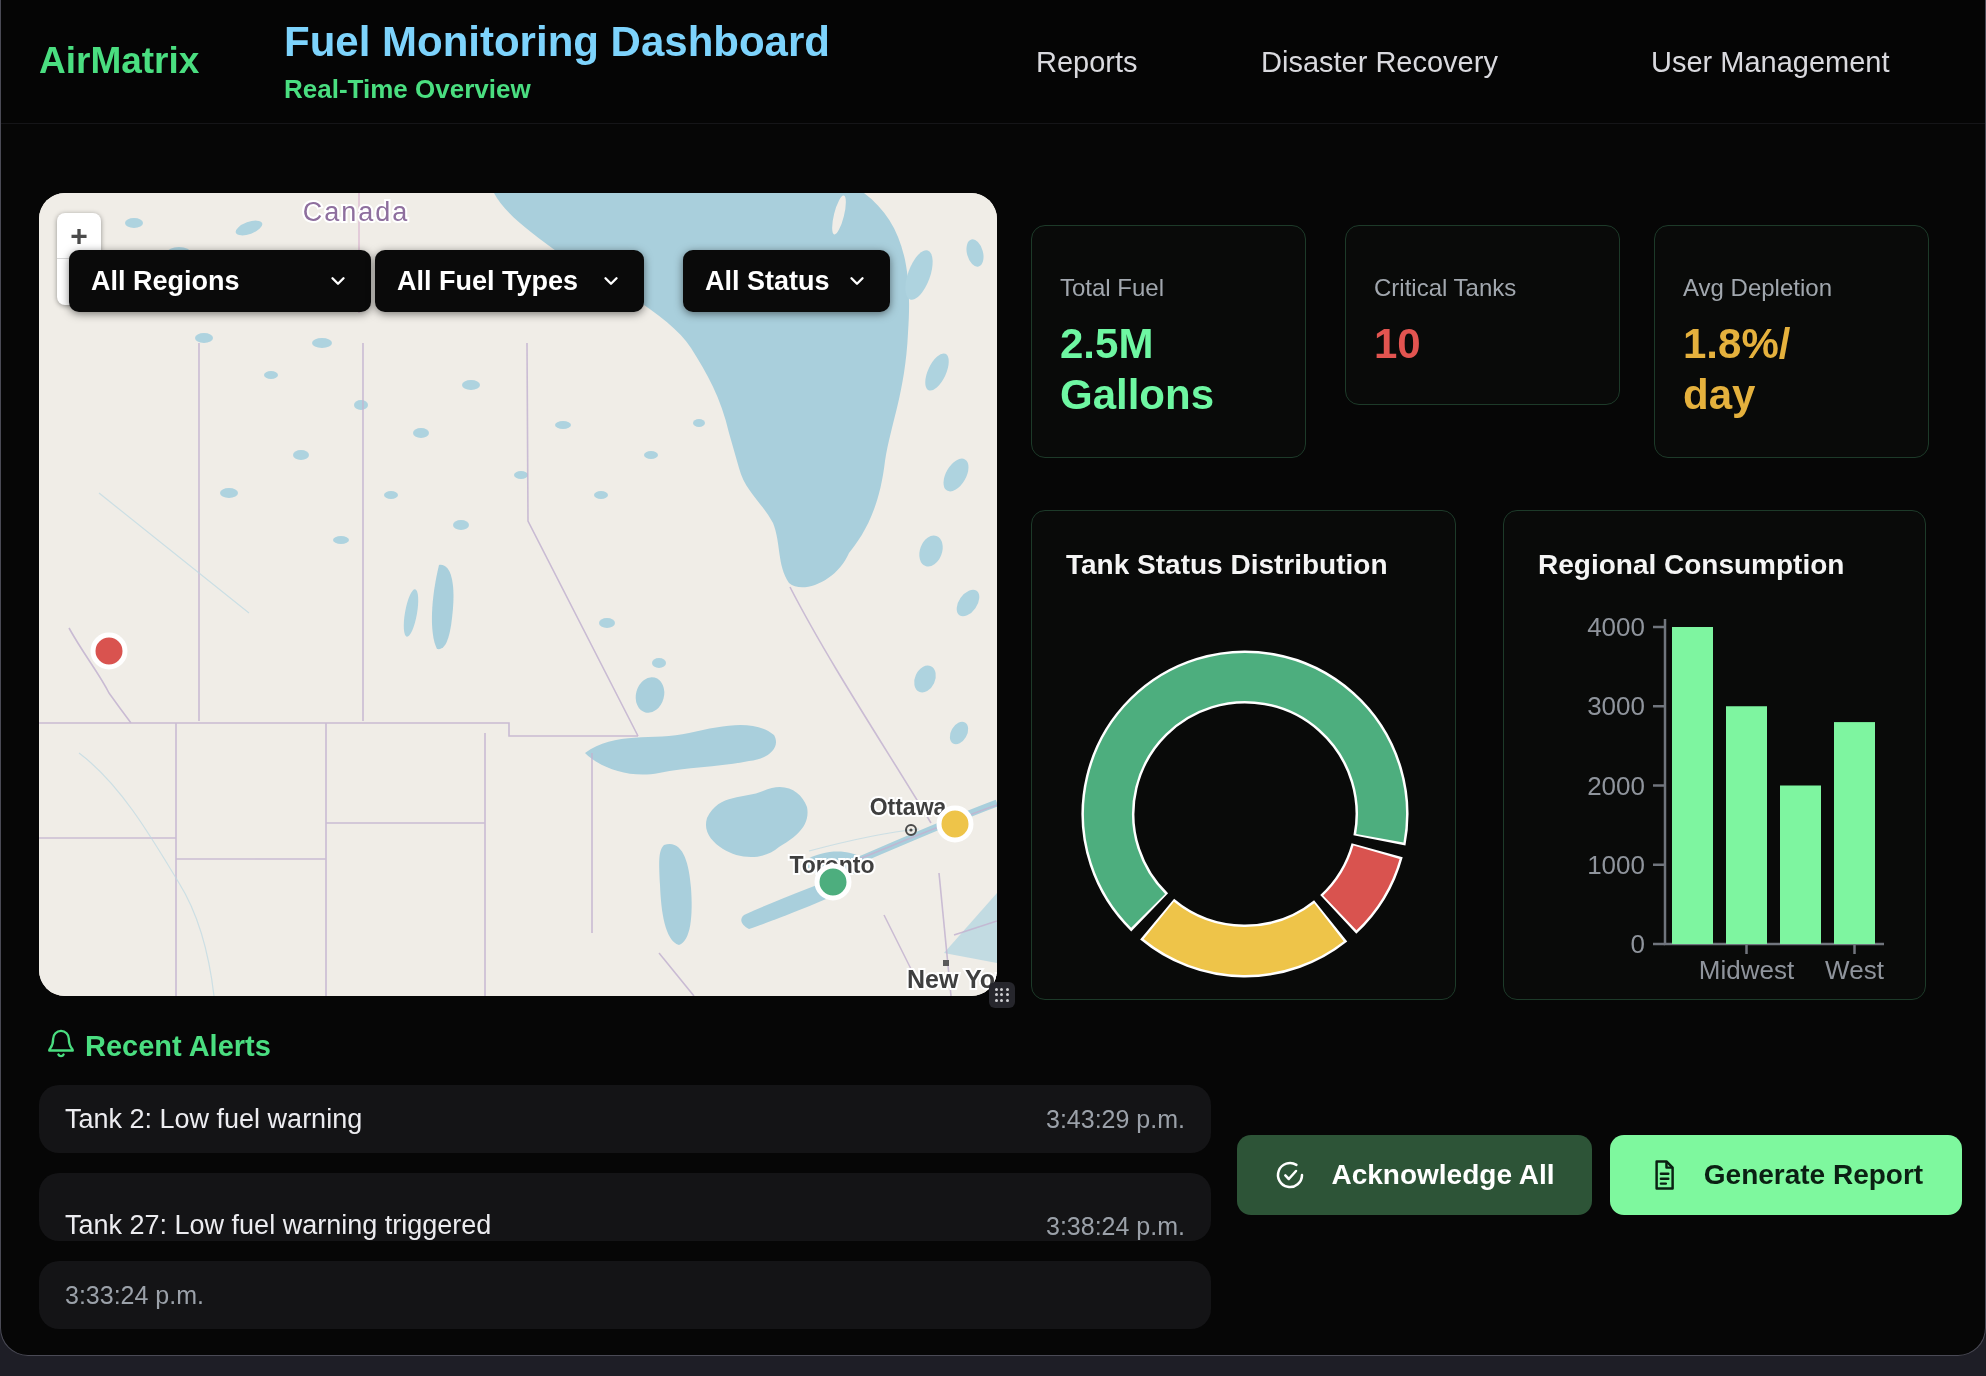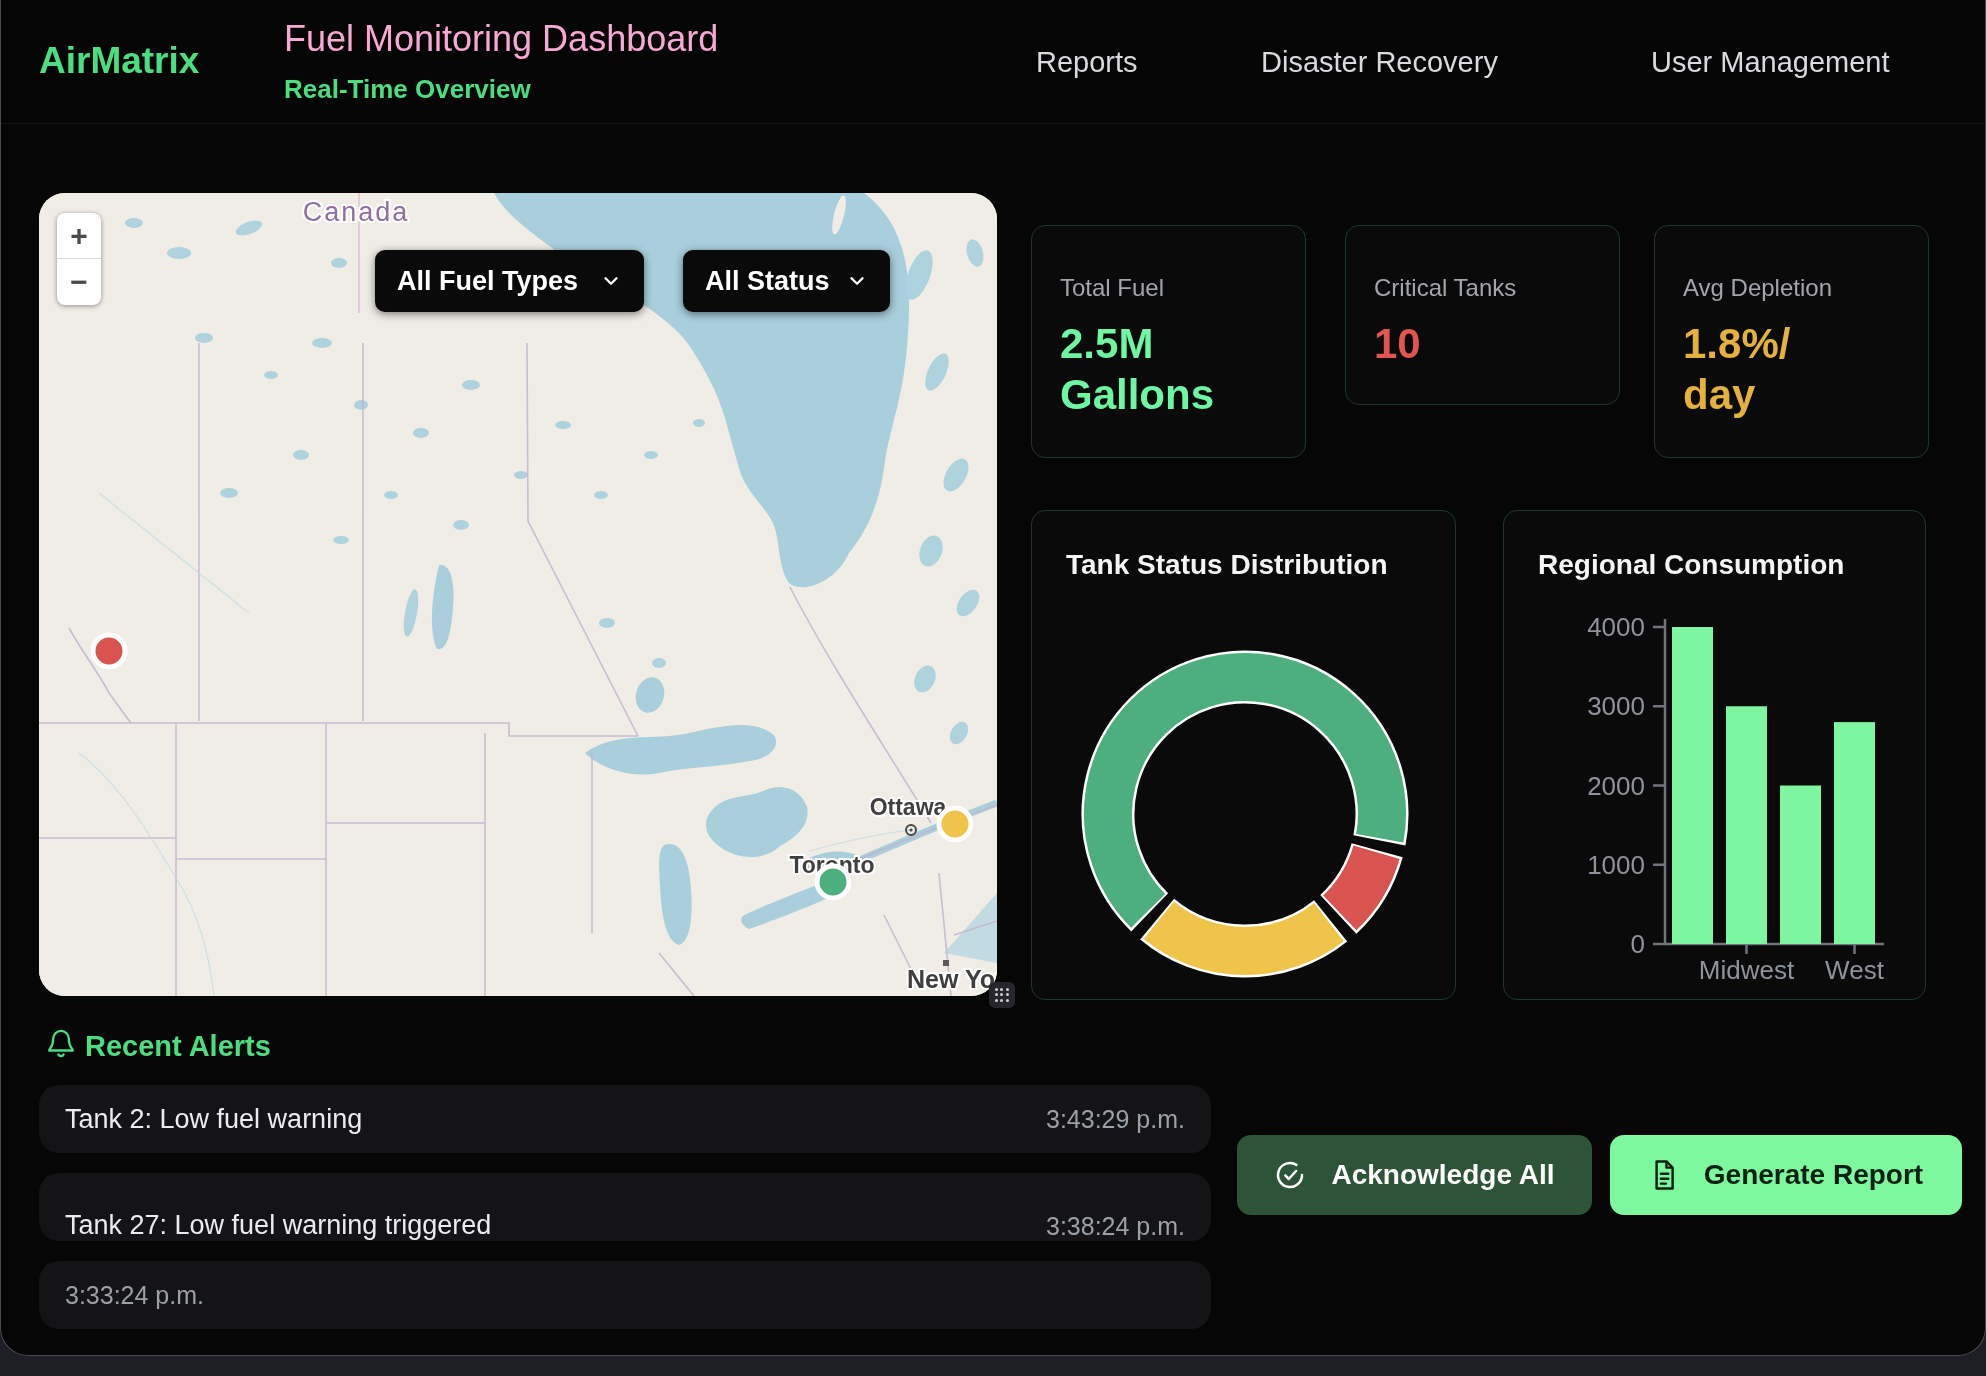--- a/index.html
+++ b/index.html
@@ -5,21 +5,21 @@
   * { margin:0; padding:0; box-sizing:border-box; }
   html,body { background:#1e1e26; }
   body { font-family:"Liberation Sans", sans-serif; }
   .stage { position:relative; width:1986px; height:1376px; background:#1e1e26; overflow:hidden; }
   .app { position:absolute; left:0; top:0; width:1986px; height:1356px; background:#060606;
          border:1px solid #4a4a55; border-top:none; border-radius:0 0 28px 28px; overflow:hidden; }
 
   
   .header { position:absolute; left:0; top:0; width:100%; height:124px; background:#050505; border-bottom:1px solid #151518; }
   .brand { position:absolute; left:38px; top:40px; font-size:37px; font-weight:bold; color:#4ade80; }
-  .title { position:absolute; left:283px; top:18px; font-size:36px; font-weight:normal; color:#f9a8d4; }
+  .title { position:absolute; left:283px; top:18px; font-size:42px; font-weight:bold; color:#7dd3fc; }
   .subtitle { position:absolute; left:283px; top:74px; font-size:26px; font-weight:bold; color:#4ade80; }
   .nav-item { position:absolute; top:46px; font-size:29px; color:#d9d9de; cursor:pointer; }
 
   
   .map-card { position:absolute; left:38px; top:193px; width:958px; height:803px; border-radius:26px; overflow:hidden; background:#f0ede7; }
   .map-zoom { position:absolute; left:18px; top:20px; width:44px; height:92px; background:#fff; border-radius:8px;
               box-shadow:0 1px 5px rgba(0,0,0,.4); overflow:hidden; }
   .map-zoom .zbtn { width:100%; height:45px; display:flex; align-items:center; justify-content:center;
                     font-size:30px; font-weight:bold; color:#4b4b4b; cursor:pointer; }
   .map-zoom .zdiv { height:1px; background:#d7d7d7; }
@@ -167,20 +167,26 @@
         <circle cx="916" cy="631" r="16" fill="#eec449" stroke="#ffffff" stroke-width="5"></circle>
         <circle cx="794" cy="689" r="16" fill="#4dae7e" stroke="#ffffff" stroke-width="5"></circle>
       </svg>
 
       <div class="map-zoom">
         <div class="zbtn">+</div>
         <div class="zdiv"></div>
         <div class="zbtn">−</div>
       </div>
 
+      <div class="map-dd" style="left:30px; width:302px;">
+        <span>All Regions</span>
+        <svg width="22" height="22" viewBox="0 0 24 24">
+          <path d="M6 9l6 6 6-6" stroke="#fff" stroke-width="2.6" fill="none" stroke-linecap="round" stroke-linejoin="round"></path>
+        </svg>
+      </div>
       <div class="map-dd" style="left:336px; width:269px;">
         <span>All Fuel Types</span>
         <svg width="22" height="22" viewBox="0 0 24 24">
           <path d="M6 9l6 6 6-6" stroke="#fff" stroke-width="2.6" fill="none" stroke-linecap="round" stroke-linejoin="round"></path>
         </svg>
       </div>
       <div class="map-dd" style="left:644px; width:207px;">
         <span>All Status</span>
         <svg width="22" height="22" viewBox="0 0 24 24">
           <path d="M6 9l6 6 6-6" stroke="#fff" stroke-width="2.6" fill="none" stroke-linecap="round" stroke-linejoin="round"></path>

